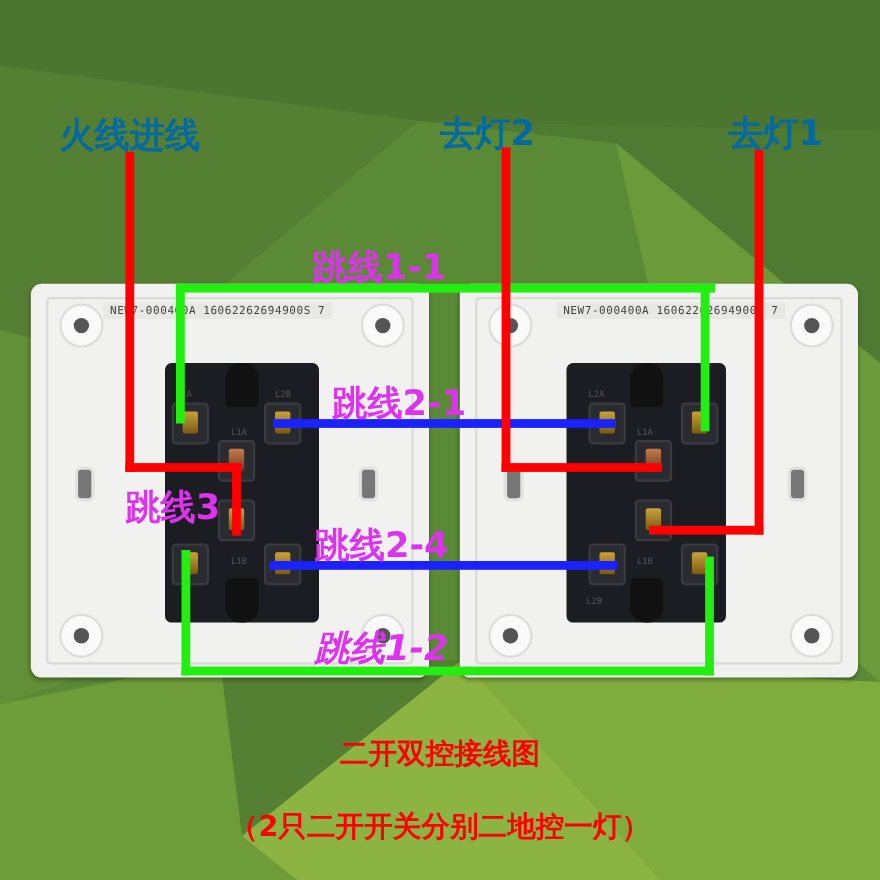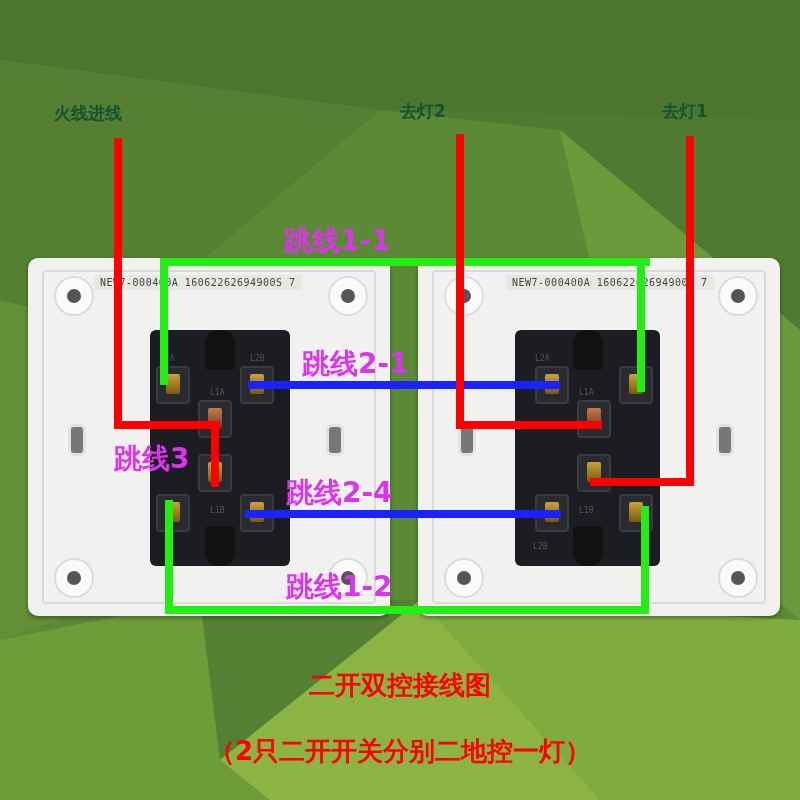--- a/index.html
+++ b/index.html
@@ -15,22 +15,22 @@
   .block{position:absolute;background:#1c1d22;border-radius:6px;}
   .term{position:absolute;width:30px;height:34px;background:#2a2b30;border:2px solid #3a3b40;border-radius:4px;}
   .term::after{content:"";position:absolute;left:8px;top:6px;width:14px;height:20px;background:linear-gradient(#c9a23a,#7a5a12);border-radius:2px;}
   .term.copper::after{background:linear-gradient(#c77a4a,#6e3a1c);}
   .tlabel{position:absolute;font-size:8px;color:#555;font-family:"DejaVu Sans Mono",monospace;}
   .knob{position:absolute;width:30px;height:40px;background:#111;border-radius:14px 14px 4px 4px;}
   .wire{position:absolute;}
   .red{background:#ff0000;}
   .green{background:#22ee11;}
   .blue{background:#1a22ff;}
-  .title-white{position:absolute;color:#14532d;font-weight:bold;font-size:17px;font-family:"DejaVu Sans","Liberation Sans",sans-serif;white-space:nowrap;}
-  .jumper{position:absolute;color:#dd33ee;font-weight:bold;font-size:28px;white-space:nowrap;font-family:"DejaVu Sans","Liberation Sans",sans-serif;}
+  .title-white{position:absolute;color:#0369a1;font-weight:bold;font-size:32px;font-family:"DejaVu Sans","Liberation Sans",sans-serif;white-space:nowrap;}
+  .jumper{position:absolute;color:#dd33ee;font-weight:bold;font-size:32px;white-space:nowrap;font-family:"DejaVu Sans","Liberation Sans",sans-serif;}
   .caption{position:absolute;left:0;width:800px;text-align:center;color:#ff0000;font-weight:bold;font-size:26px;white-space:nowrap;font-family:"DejaVu Sans","Liberation Sans",sans-serif;}
 </style>
 </head>
 <body>
 
 <div class="bg">
   <svg width="800" height="800" viewBox="0 0 800 800">
     <polygon points="0,0 800,0 800,120 380,110 0,60" fill="#4c7630"></polygon>
     <polygon points="0,60 380,110 120,330 0,300" fill="#557f33"></polygon>
     <polygon points="380,110 800,120 800,330 560,130" fill="#4f7a31"></polygon>
@@ -116,16 +116,16 @@
 <div class="wire red" style="left:590px;top:478px;width:104px;height:8px;"></div>
 
 <div class="title-white" style="left:54px;top:102px;">火线进线</div>
 <div class="title-white" style="left:400px;top:100px;">去灯2</div>
 <div class="title-white" style="left:662px;top:100px;">去灯1</div>
 
 <div class="jumper" style="left:284px;top:222px;">跳线1-1</div>
 <div class="jumper" style="left:284px;top:345px;margin-left:18px;">跳线2-1</div>
 <div class="jumper" style="left:114px;top:440px;">跳线3</div>
 <div class="jumper" style="left:286px;top:474px;">跳线2-4</div>
-<div class="jumper" style="left:286px;top:568px;">跳线1-2</div>
+<div class="jumper" style="left:286px;top:568px;font-style:italic;">跳线1-2</div>
 
 <div class="caption" style="top:668px;">二开双控接线图</div>
 <div class="caption" style="top:710px;margin-top:24px;">（2只二开开关分别二地控一灯）</div>
 
 </body></html>

